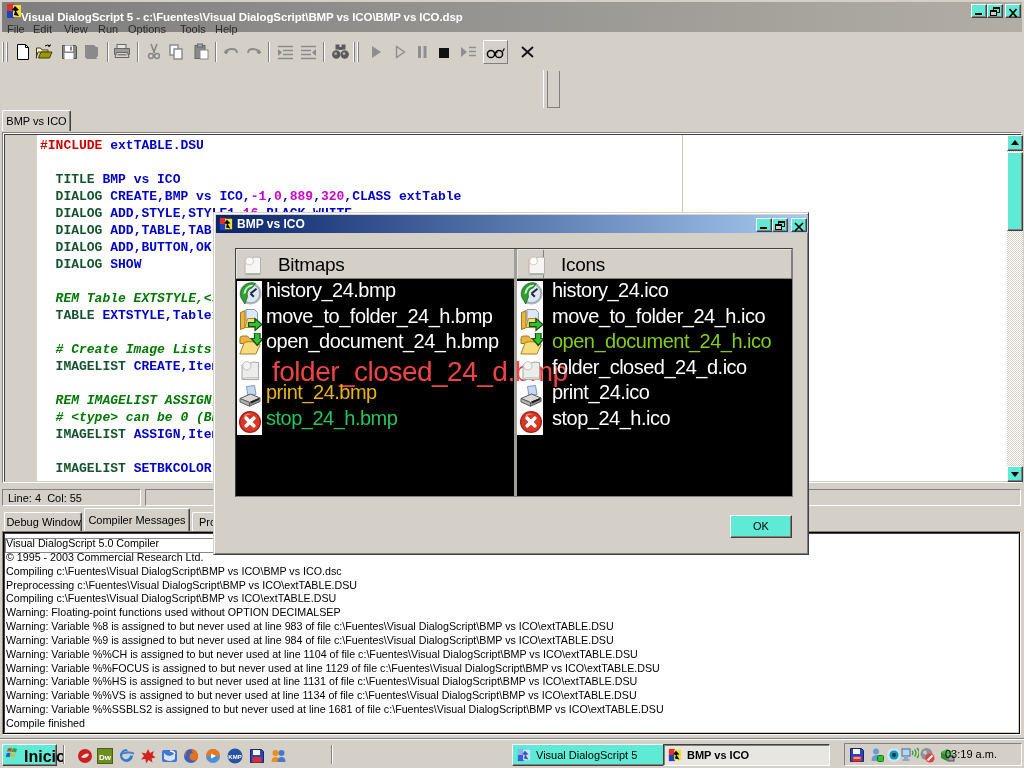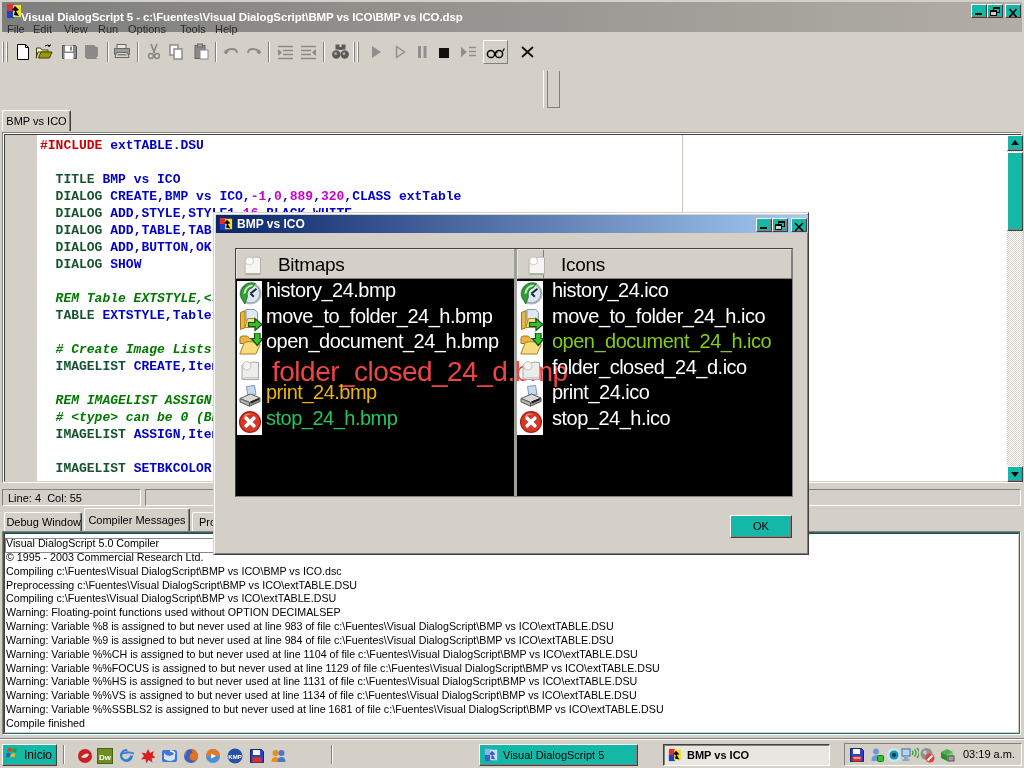--- a/index.html
+++ b/index.html
@@ -1,16 +1,16 @@
 <!DOCTYPE html>
 <html><head><meta charset="utf-8"><style>
 *{margin:0;padding:0;box-sizing:border-box}
 html,body{width:1024px;height:768px;overflow:hidden;background:#d4d0c8;font-family:"Liberation Sans",sans-serif}
 .a{position:absolute}
-.raised{border:1px solid;border-color:#fff #404040 #404040 #fff;box-shadow:inset -1px -1px 0 #808080;background:#14b8a6}
+.raised{border:1px solid;border-color:#fff #404040 #404040 #fff;box-shadow:inset -1px -1px 0 #808080;background:#5eead4}
 .sunk{border:1px solid;border-color:#808080 #fff #fff #808080}
 pre{font-family:"Liberation Mono",monospace;font-size:13px;font-weight:bold;line-height:17px}
 .kw{color:#14532d}.bl{color:#0000c8}.mg{color:#cc00cc}.rd{color:#cc0000}
 .gr{color:#007800;font-style:italic}
 .msg{font-size:10.7px;color:#000;white-space:pre}
 </style></head><body>
 
 <div class="a" id="titlebar" style="left:2px;top:2px;width:1020px;height:30px;background:linear-gradient(to right,#7e7e7e,#b2aea6);display:flex;align-items:center">
   <svg class="a" style="left:4px;top:1px" width="16" height="16" viewBox="0 0 16 16">
     <rect x="1" y="1" width="7" height="8" fill="#e03030"></rect>
@@ -210,21 +210,21 @@
     <span class="a" style="left:5px;top:2px">Line: 4&nbsp; Col: 55</span>
   </div>
 <div class="a sunk" style="left:145px;top:489px;width:876px;height:17px"></div>
 
 <div class="a" id="btabs" style="left:0;top:508px;width:1024px;height:24px;font-size:11px">
   <div class="a" style="left:4px;top:4px;width:78px;height:20px;background:#d4d0c8;border:1px solid #404040;border-bottom:none;border-top-color:#fff;border-left-color:#fff;box-shadow:inset -1px 0 0 #808080;border-radius:2px 2px 0 0;text-align:right;line-height:19px">Debug Window</div>
   <div class="a" style="left:84px;top:0;width:106px;height:24px;background:#d4d0c8;border:1px solid #404040;border-bottom:none;border-top-color:#fff;border-left-color:#fff;box-shadow:inset -1px 0 0 #808080;border-radius:2px 2px 0 0;text-align:center;line-height:22px">Compiler Messages</div>
   <div class="a" style="left:192px;top:4px;width:60px;height:20px;background:#d4d0c8;border:1px solid #404040;border-bottom:none;border-top-color:#fff;border-left-color:#fff;border-radius:2px 2px 0 0;text-align:left;line-height:19px;padding-left:6px">Proj</div>
 </div>
 
-<div class="a" id="msgpanel" style="left:2px;top:531px;width:1019px;height:204px;border:1px solid;border-color:#808080 #fff #fff #808080;background:#0f766e">
+<div class="a" id="msgpanel" style="left:2px;top:531px;width:1019px;height:204px;border:1px solid;border-color:#808080 #fff #fff #808080;background:#000000">
   <div class="a" style="left:1px;top:1px;width:1015px;height:200px;border:1px solid;border-color:#404040 #d4d0c8 #d4d0c8 #404040;background:#fff;overflow:hidden" id="msgs">
     <div class="a" style="left:0px;top:4px;width:209px;height:15px;border:1px solid #888"></div>
     <div class="a msg" style="left:1px;top:3px;line-height:13.85px">Visual DialogScript 5.0 Compiler
 © 1995 - 2003 Commercial Research Ltd.
 Compiling c:\Fuentes\Visual DialogScript\BMP vs ICO\BMP vs ICO.dsc
 Preprocessing c:\Fuentes\Visual DialogScript\BMP vs ICO\extTABLE.DSU
 Compiling c:\Fuentes\Visual DialogScript\BMP vs ICO\extTABLE.DSU
 Warning: Floating-point functions used without OPTION DECIMALSEP
 Warning: Variable %8 is assigned to but never used at line 983 of file c:\Fuentes\Visual DialogScript\BMP vs ICO\extTABLE.DSU
 Warning: Variable %9 is assigned to but never used at line 984 of file c:\Fuentes\Visual DialogScript\BMP vs ICO\extTABLE.DSU
@@ -239,21 +239,21 @@
 
 <div class="a" id="taskbar" style="left:0;top:739px;width:1024px;height:29px;background:#d4d0c8;border-top:1px solid #fff;box-shadow:0 -1px 0 #808080">
 
   <div class="a raised" style="left:2px;top:4px;width:55px;height:22px">
     <svg class="a" style="left:3px;top:2px" width="16" height="16" viewBox="0 0 16 16">
       <path d="M1 5 q2 -1.5 4 0 l1 -3.5 q-2 -1 -4 0 z" fill="#d83f1f"></path>
       <path d="M6.5 1.7 q2 -1 4.5 0.3 l-1 3.5 q-2 -1.3 -4.5 -0.3 z" fill="#3a9444"></path>
       <path d="M0.6 6.5 q2 -1.5 4 0 l-1 3.8 q-2 -1.2 -3.8 0 z" fill="#2a5bc4"></path>
       <path d="M5 7 q2 -1.3 4.5 -0.2 l-1 3.6 q-2 -1.2 -4.4 0 z" fill="#e8b820"></path>
     </svg>
-    <span class="a" style="left:21px;top:3px;font-weight:normal;font-size:12px">Inicio</span>
+    <span class="a" style="left:21px;top:3px;font-weight:bold;font-size:16px">Inicio</span>
   </div>
   <div class="a" style="left:64px;top:5px;width:1px;height:19px;background:#fff;box-shadow:-1px 0 0 #808080"></div>
 
   <svg class="a" style="left:77px;top:8px" width="16" height="16" viewBox="0 0 16 16">
       <circle cx="8" cy="8" r="7" fill="#c82020"></circle>
       <path d="M4 9 q4 -5 8 -3 q-1 4 -6 4 z" fill="#fff" opacity="0.85"></path>
     </svg>
   <svg class="a" style="left:97px;top:8px" width="16" height="16" viewBox="0 0 16 16">
       <rect x="0.5" y="0.5" width="15" height="15" fill="#6e8f1f" stroke="#4a6012"></rect>
       <text x="8" y="11.5" font-size="8" font-weight="bold" fill="#fff" text-anchor="middle" font-family="Liberation Sans">Dw</text>
@@ -290,21 +290,21 @@
       <rect x="3.5" y="9" width="9" height="5.5" fill="#d83030"></rect>
     </svg>
   <svg class="a" style="left:270px;top:8px" width="17" height="16" viewBox="0 0 17 16">
       <circle cx="5.5" cy="5" r="3" fill="#e89018"></circle>
       <path d="M1.5 14 q0 -5 4 -5 q4 0 4 5 z" fill="#e89018"></path>
       <circle cx="11.5" cy="5" r="3" fill="#4a78c8"></circle>
       <path d="M7.5 14 q0 -5 4 -5 q4 0 4 5 z" fill="#4a78c8"></path>
     </svg>
   <div class="a" style="left:332px;top:5px;width:1px;height:19px;background:#fff;box-shadow:-1px 0 0 #808080"></div>
 
-  <div class="a raised" style="left:479px;top:4px;width:159px;height:22px">
+  <div class="a raised" style="left:512px;top:4px;width:159px;height:22px">
     <svg class="a" style="left:4px;top:3px" width="14" height="14" viewBox="0 0 16 16">
         <rect x="1" y="1" width="7" height="8" fill="#88b4e8"></rect>
         <rect x="1" y="8" width="7" height="7" fill="#4060d0"></rect>
         <rect x="7" y="2" width="8" height="12" fill="#c8e0f8"></rect>
         <path d="M9 3 L13 7 L10 8 L13 13 L8 12 L9 8 L6 7 Z" fill="#3858b8"></path>
       </svg>
     <span class="a" style="left:23px;top:4px;font-size:11px;white-space:nowrap">Visual DialogScript 5</span>
   </div>
   <div class="a" style="left:663px;top:4px;width:167px;height:22px;background:#e8e6e1;border:1px solid;border-color:#404040 #fff #fff #404040;box-shadow:inset 1px 1px 0 #808080">
     <svg class="a" style="left:4px;top:3px" width="14" height="14" viewBox="0 0 16 16">
@@ -344,21 +344,21 @@
         <circle cx="6" cy="5.5" r="2" fill="#c8c8c8"></circle>
         <circle cx="11" cy="11" r="4.5" fill="#e04040"></circle>
         <rect x="7.5" y="10" width="7" height="2" fill="#fff" transform="rotate(-45 11 11)"></rect>
       </svg>
     <svg class="a" style="left:94px;top:3px" width="16" height="16" viewBox="0 0 16 16">
         <path d="M2 5 l6 -3 6 3 -6 3 z" fill="#50b050"></path>
         <path d="M2 5 v6 l6 3 v-6 z" fill="#2f8f2f"></path>
         <path d="M14 5 v6 l-6 3 v-6 z" fill="#77c877"></path>
         <rect x="9" y="9" width="6" height="5" fill="#a0a0a0" stroke="#505050"></rect>
       </svg>
-    <span class="a" style="left:118px;top:4px;font-size:11px;white-space:nowrap">03:19 a.m.</span>
+    <span class="a" style="left:100px;top:4px;font-size:11px;white-space:nowrap">03:19 a.m.</span>
   </div>
 </div>
 
 <div class="a" id="dialog" style="left:213px;top:212px;width:596px;height:343px;background:#d4d0c8;border:1px solid;border-color:#d4d0c8 #404040 #404040 #d4d0c8;box-shadow:inset 1px 1px 0 #fff,inset -1px -1px 0 #808080">
   <svg width="0" height="0" style="position:absolute">
     <defs>
       <g id="i-hist">
         <circle cx="12.5" cy="11.5" r="11" fill="#b0b4b8"></circle>
         <circle cx="12.5" cy="11.5" r="9.2" fill="#dde8f4"></circle>
         <circle cx="12.5" cy="11.5" r="9.2" fill="none" stroke="#90a0b0" stroke-width="0.8"></circle>

